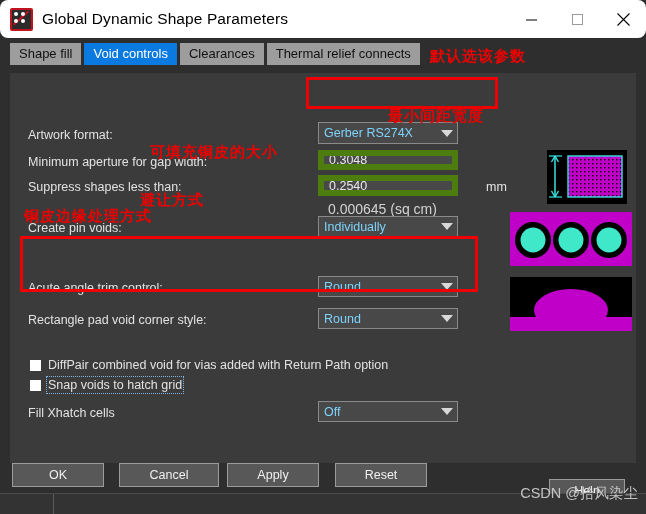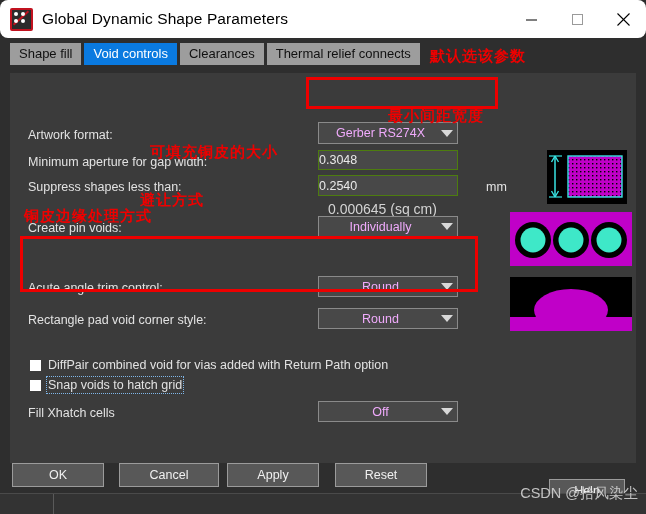--- a/index.html
+++ b/index.html
@@ -124,45 +124,46 @@
   .readonly-text {
     position: absolute;
     color: #d4d4d4;
     font-size: 14px;
     white-space: nowrap;
   }
 
   .textbox {
     position: absolute;
     background: #484848;
-    border: 1px solid #4d7c0f;
+    border: 6px solid #4d7c0f;
     color: #e9e9e9;
     font-size: 12.5px;
     box-sizing: border-box;
     display: flex;
     align-items: center;
+    padding-left: 5px;
     overflow: hidden;
+    text-decoration: underline;
   }
   .combo {
     position: absolute;
     background: #484848;
     border: 1px solid #8a8a8a;
     box-sizing: border-box;
     display: flex;
     align-items: center;
     overflow: hidden;
   }
   .combo .cval {
-    color: #f0abfc;
+    color: #7dd3fc;
     font-size: 12.5px;
     padding-left: 5px;
     flex: 1;
     white-space: nowrap;
     overflow: hidden;
-    text-align: center;
   }
   .combo .arrow {
     width: 20px;
     display: flex;
     align-items: center;
     justify-content: center;
     flex: none;
   }
   .combo .arrow i {
     display: block;

